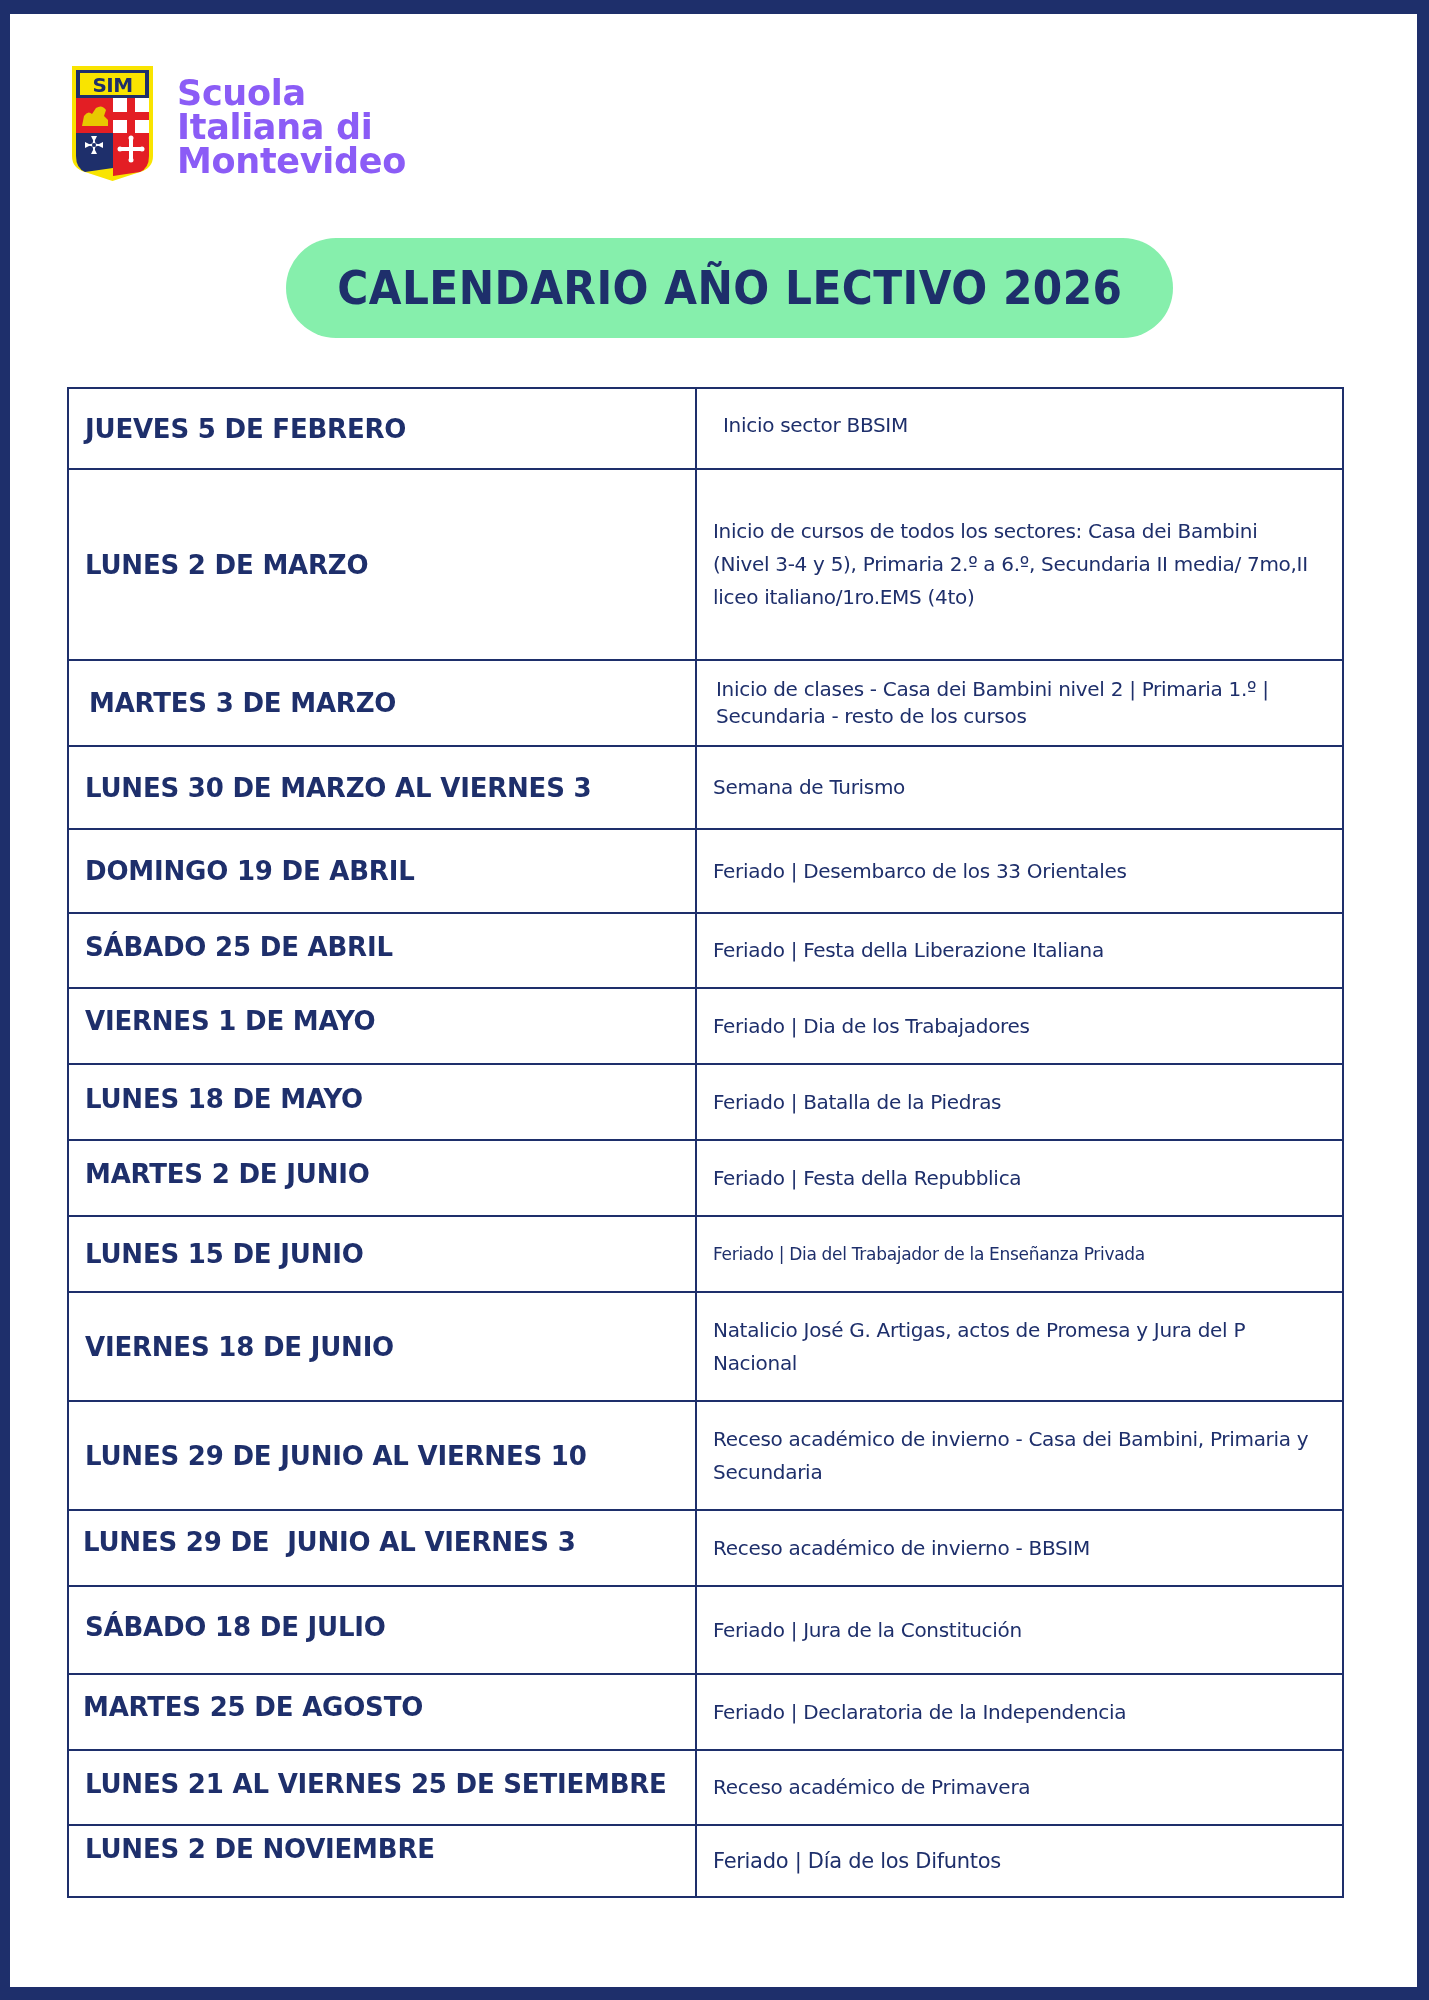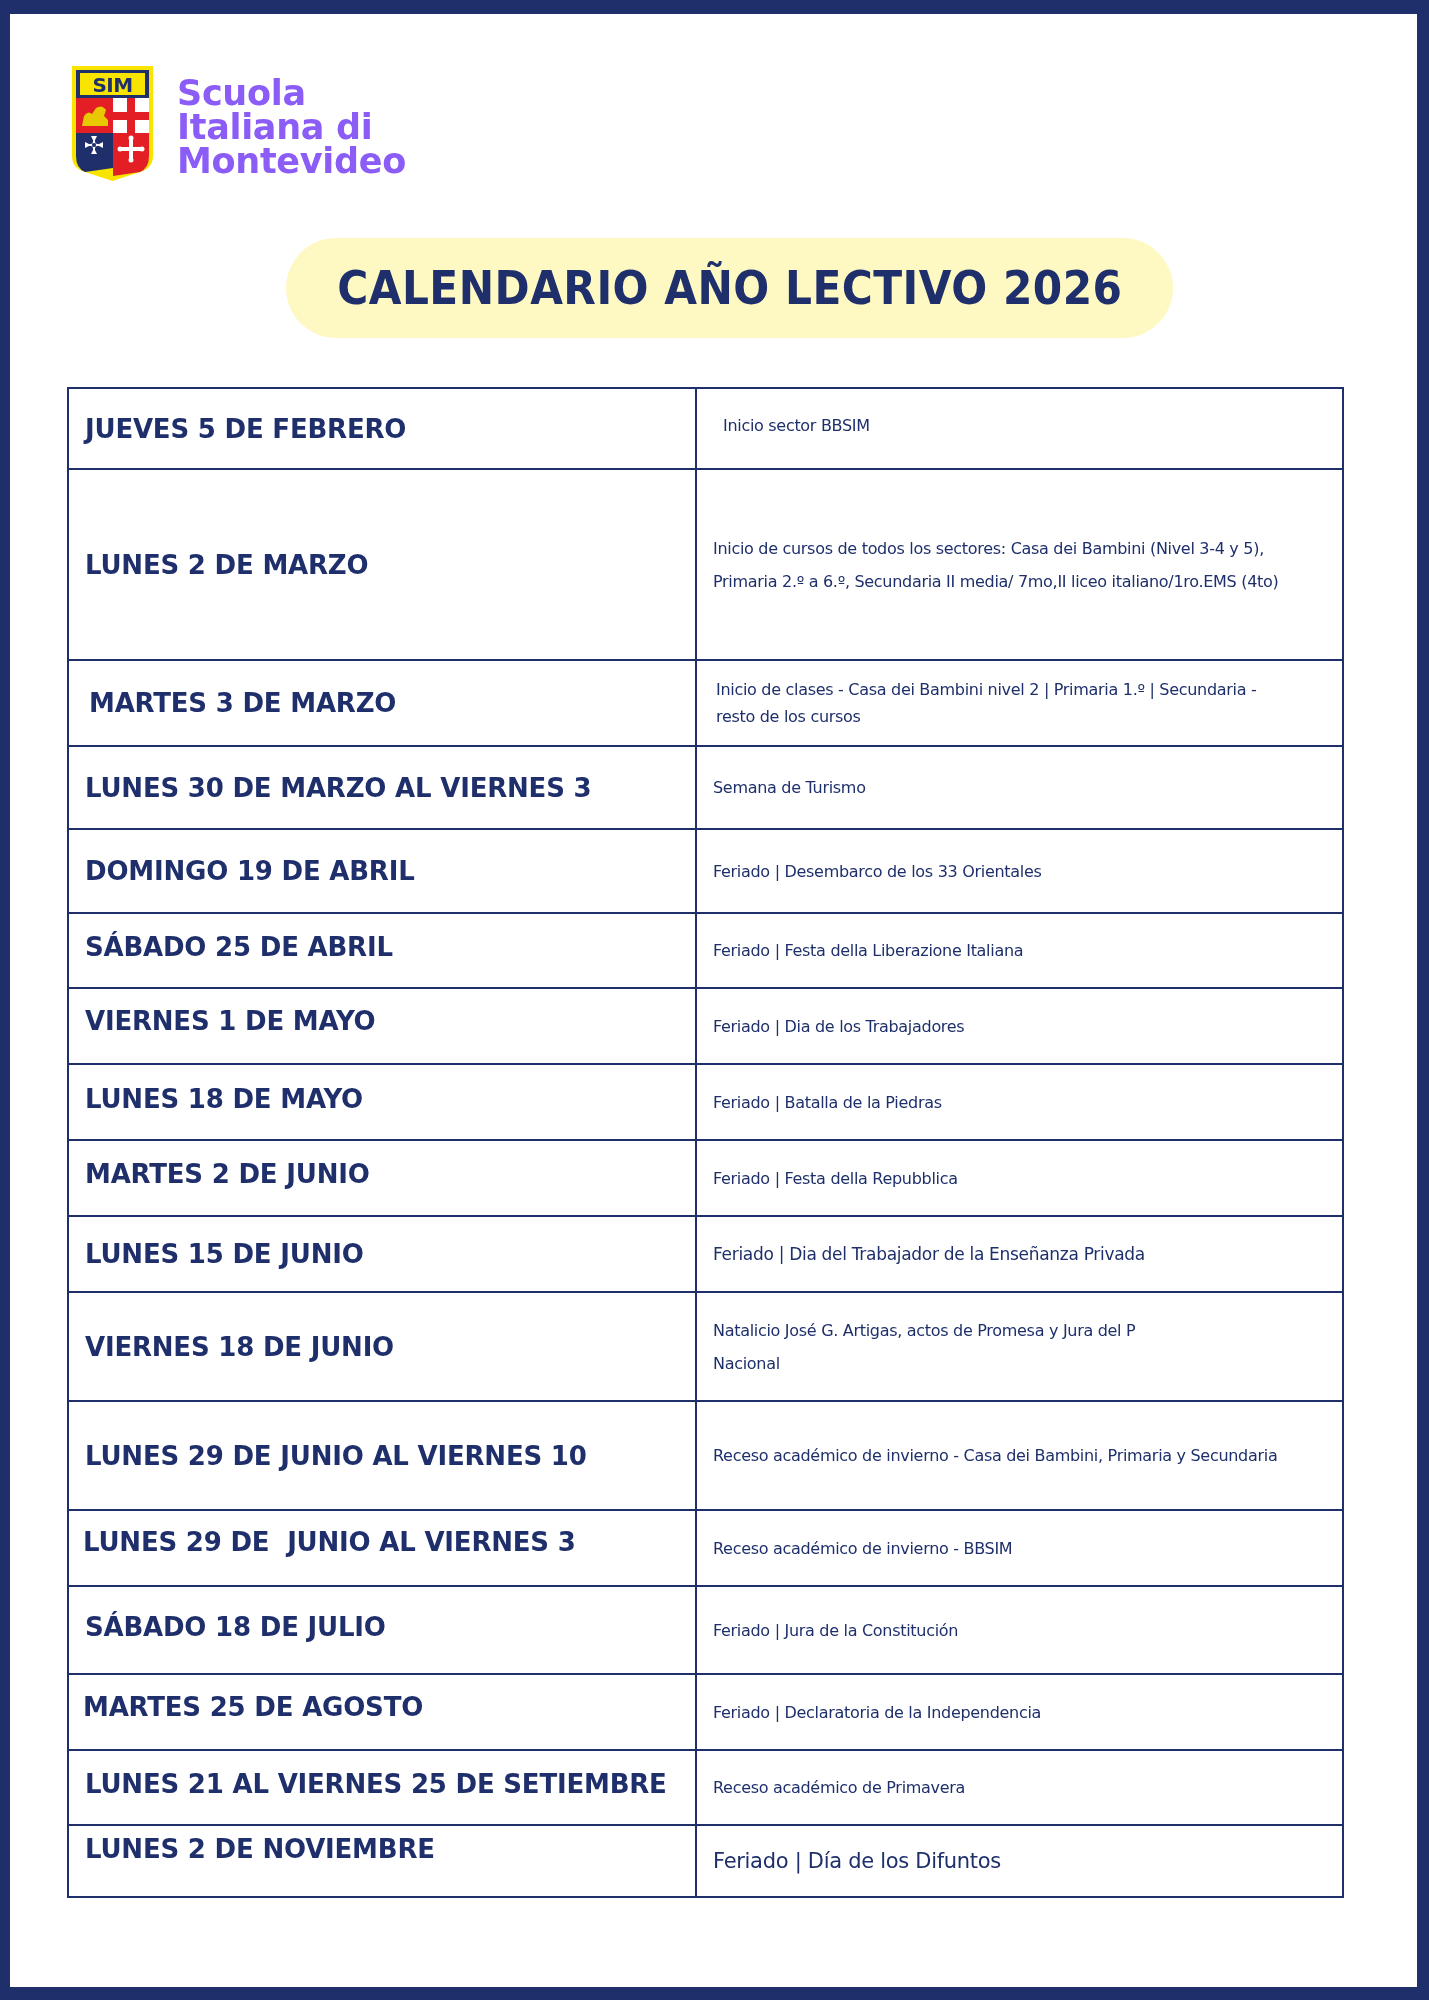--- a/index.html
+++ b/index.html
@@ -27,21 +27,21 @@
       color: #8b5cf6;
       letter-spacing: -0.3px;
     }
     .school-name div { display: block; }
 
     
     .title-pill {
       position: absolute;
       left: 276px; top: 224px;
       width: 887px; height: 100px;
-      background: #fef9c3;
+      background: #86efac;
       border-radius: 50px;
       display: flex; align-items: center; justify-content: center;
     }
     .title-pill span {
       font-family: "DejaVu Sans", sans-serif;
       font-weight: bold;
       font-size: 46px;
       color: #1e2f6b;
       letter-spacing: 0.5px;
       transform: scaleX(0.92);
@@ -68,21 +68,21 @@
       font-weight: bold;
       font-size: 26px;
       color: #1e2f6b;
       white-space: nowrap;
       letter-spacing: -0.2px;
     }
     .cal-table td.desc {
       padding-left: 16px;
       padding-right: 0;
       font-family: "DejaVu Sans", sans-serif;
-      font-size: 16px;
+      font-size: 20px;
       line-height: 33px;
       color: #1e2f6b;
       letter-spacing: -0.3px;
     }
     .cal-table td.desc.nowrap { white-space: nowrap; }
     .cal-table td.desc.tight { line-height: 27px; }
     .cal-table td.date .txt, .cal-table td.desc .txt { display: inline-block; }
     .date-top .txt { position: relative; top: -10px; }
     .desc-small { font-size: 21px !important; }
   </style>

